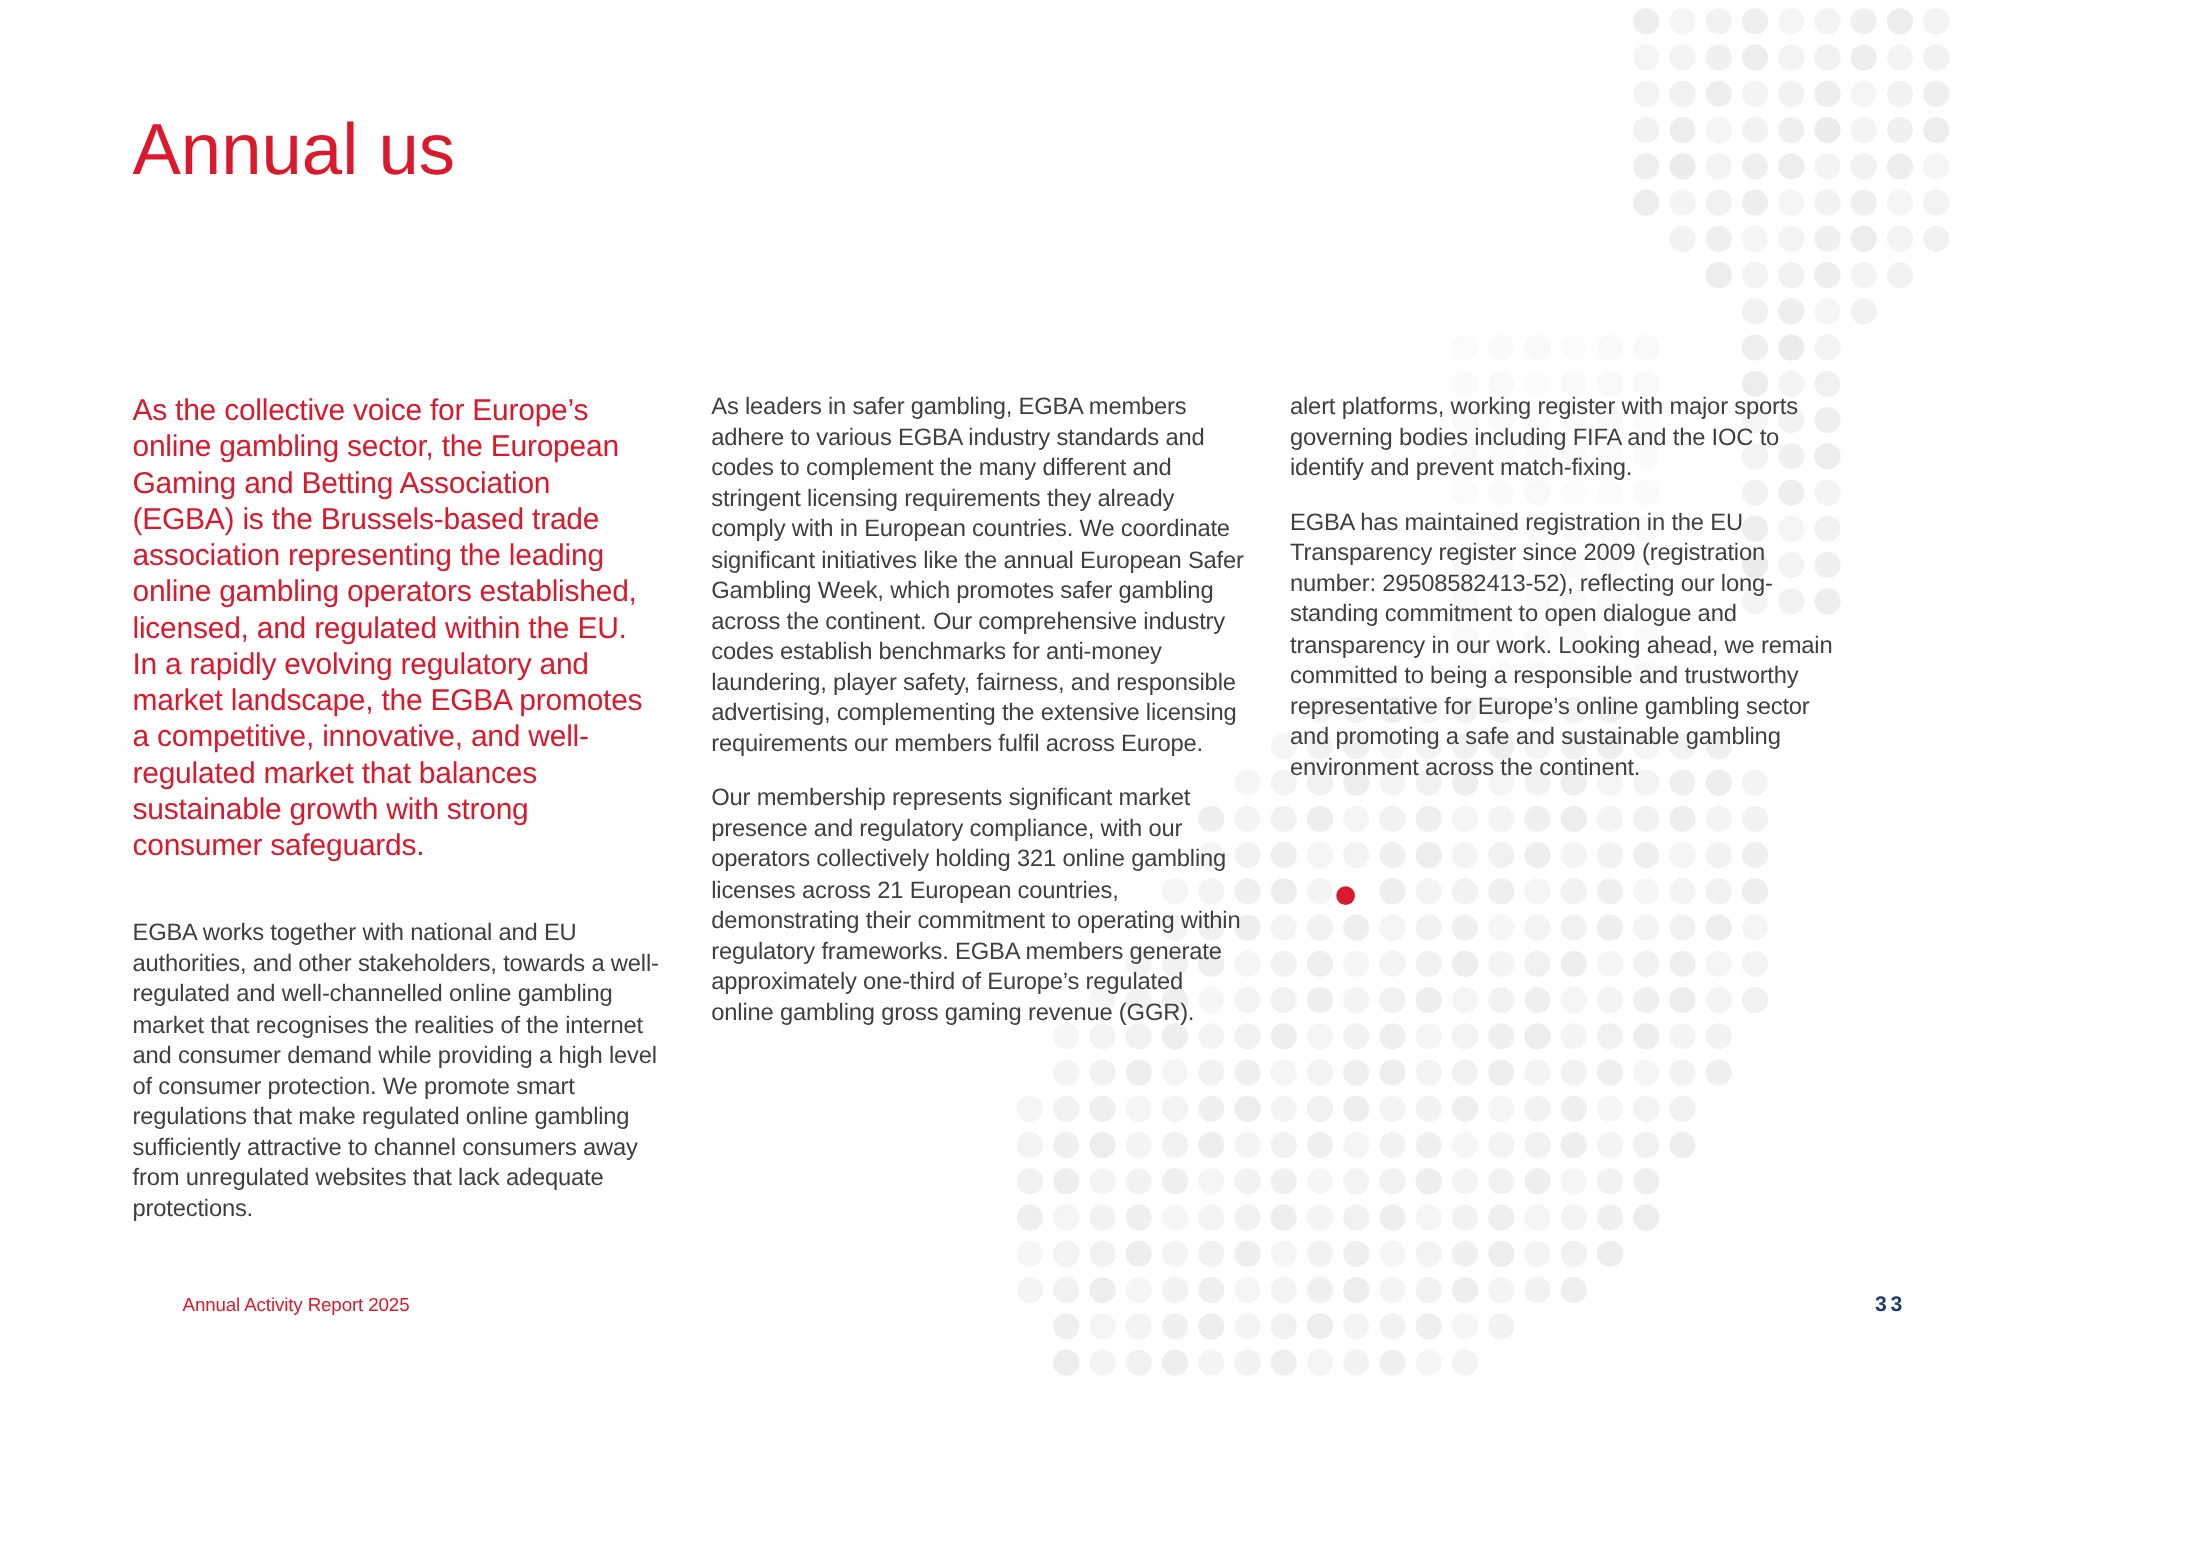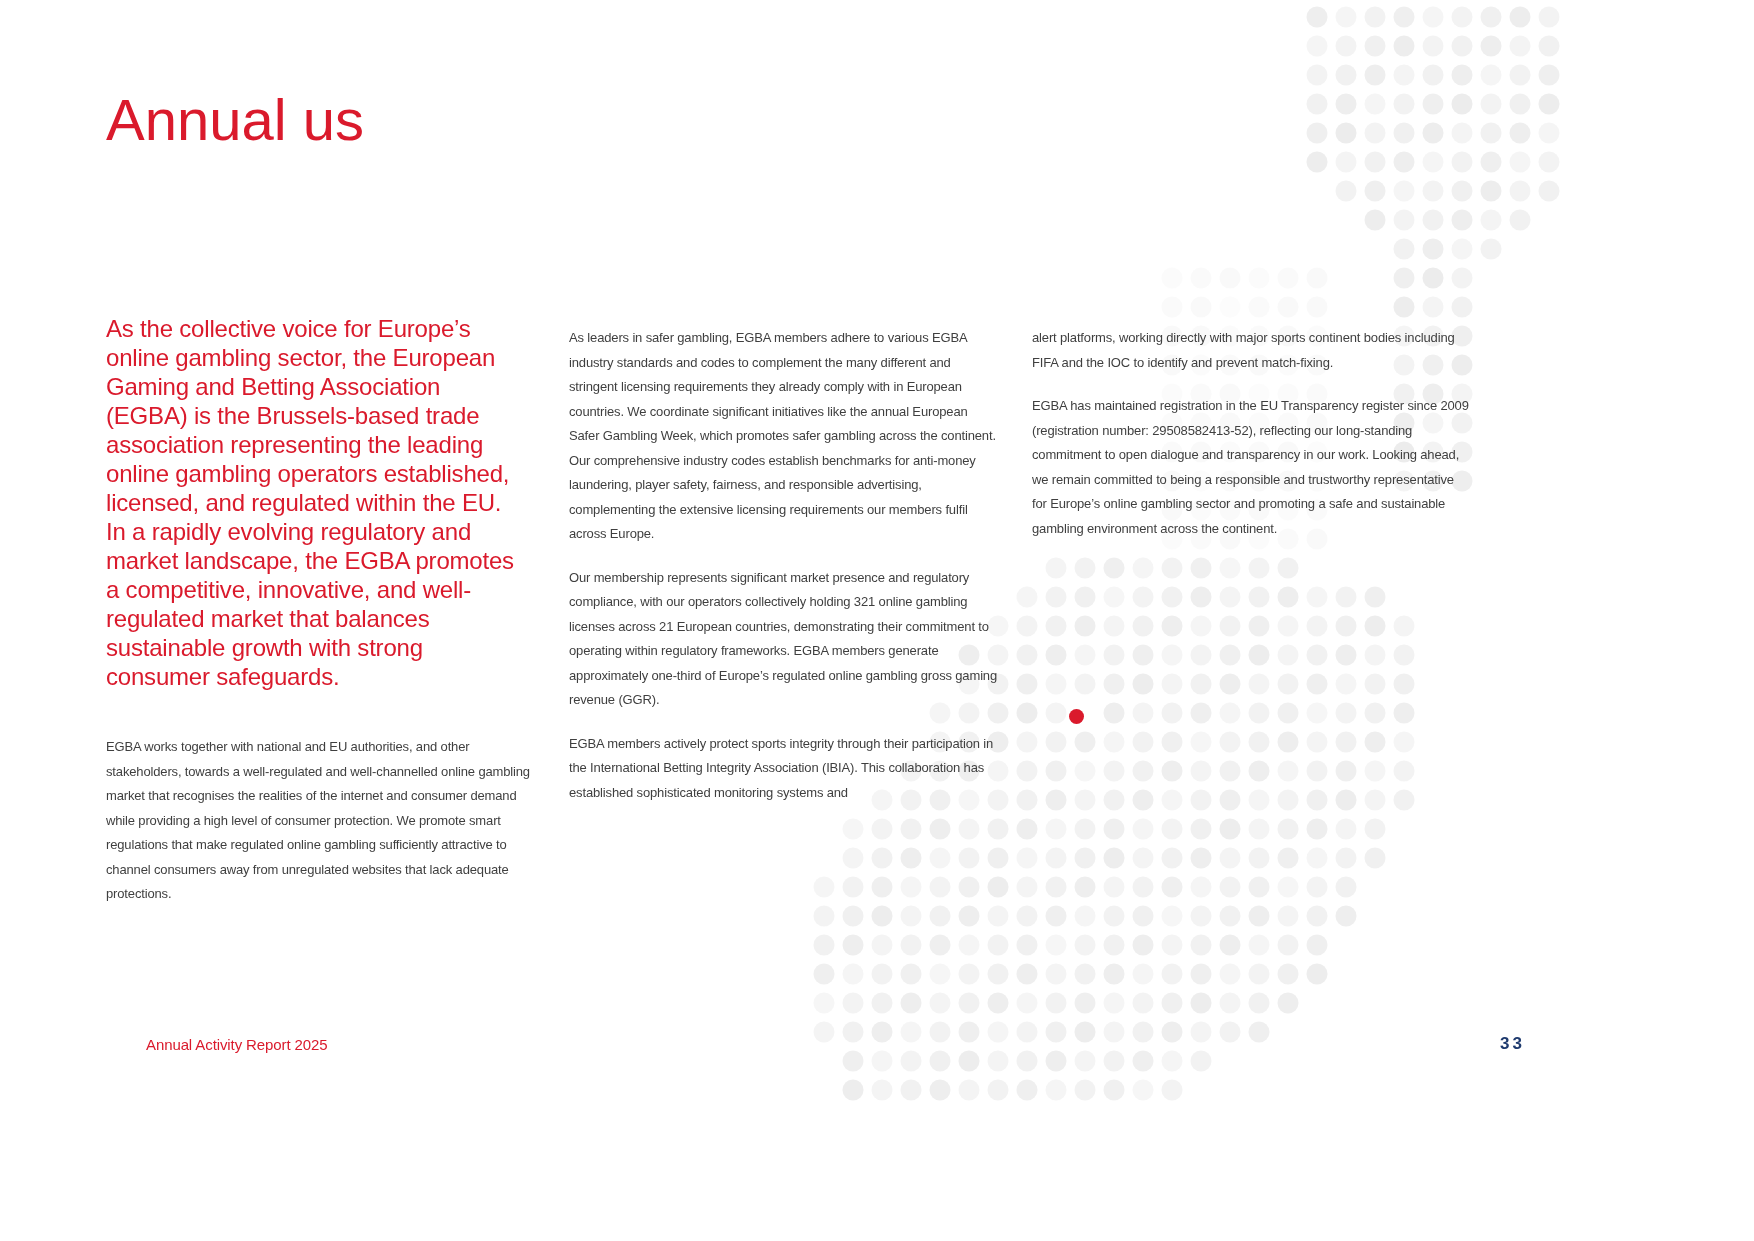--- a/index.html
+++ b/index.html
@@ -25,22 +25,22 @@
   .col{flex:0 0 auto;}
   .col-1{width:434px;margin-right:29px;}
   .col-2{width:431px;margin-right:32px;}
   .col-3{width:438px;}
   p.lead{
     margin:0 16px 44px 0;
     font-size:24px;line-height:29px;letter-spacing:-0.2px;
     color:var(--accent-red,#da1a2c);
   }
   p.body{
-    margin:12px 0 19px 0;
-    font-size:13px;line-height:24.5px;letter-spacing:-0.15px;
+    margin:0 0 19px 0;
+    font-size:19px;line-height:24.5px;letter-spacing:-0.15px;
     color:var(--body-text,#3f3f3f);
   }
   .marker-dot{
     position:absolute;left:1069px;top:709px;width:15px;height:15px;
     border-radius:50%;background:var(--accent-red,#da1a2c);z-index:2;
   }
   .footer-left{
     position:absolute;left:106px;top:1036px;
     font-size:15px;letter-spacing:-0.1px;
     color:var(--accent-red,#da1a2c);
@@ -530,25 +530,24 @@
   <div class="columns">
 
     <div class="col col-1">
       <p class="lead">As the collective voice for Europe’s online gambling sector, the European Gaming and Betting Association (EGBA) is the Brussels-based trade association representing the leading online gambling operators established, licensed, and regulated within the EU. In a rapidly evolving regulatory and market landscape, the EGBA promotes a competitive, innovative, and well-regulated market that balances sustainable growth with strong consumer safeguards.</p>
       <p class="body">EGBA works together with national and EU authorities, and other stakeholders, towards a well-regulated and well-channelled online gambling market that recognises the realities of the internet and consumer demand while providing a high level of consumer protection. We promote smart regulations that make regulated online gambling sufficiently attractive to channel consumers away from unregulated websites that lack adequate protections.</p>
     </div>
 
     <div class="col col-2">
       <p class="body">As leaders in safer gambling, EGBA members adhere to various EGBA industry standards and codes to complement the many different and stringent licensing requirements they already comply with in European countries. We coordinate significant initiatives like the annual European Safer Gambling Week, which promotes safer gambling across the continent. Our comprehensive industry codes establish benchmarks for anti-money laundering, player safety, fairness, and responsible advertising, complementing the extensive licensing requirements our members fulfil across Europe.</p>
       <p class="body">Our membership represents significant market presence and regulatory compliance, with our operators collectively holding 321 online gambling licenses across 21 European countries, demonstrating their commitment to operating within regulatory frameworks. EGBA members generate approximately one-third of Europe’s regulated online gambling gross gaming revenue (GGR).</p>
-      <p class="body">EGBA members actively protect sports integrity through their participation in the International Betting Integrity Association (IBIA). This collaboration has established sophisticated monitoring systems and</p>
     </div>
 
     <div class="col col-3">
-      <p class="body">alert platforms, working directly with major sports continent bodies including FIFA and the IOC to identify and prevent match-fixing.</p>
+      <p class="body">alert platforms, working register with major sports governing bodies including FIFA and the IOC to identify and prevent match-fixing.</p>
       <p class="body">EGBA has maintained registration in the EU Transparency register since 2009 (registration number: 29508582413-52), reflecting our long-standing commitment to open dialogue and transparency in our work. Looking ahead, we remain committed to being a responsible and trustworthy representative for Europe’s online gambling sector and promoting a safe and sustainable gambling environment across the continent.</p>
     </div>
 
   </div>
 
   <div class="marker-dot"></div>
 
   <footer>
     <span class="footer-left">Annual Activity Report 2025</span>
     <span class="page-number">33</span>

